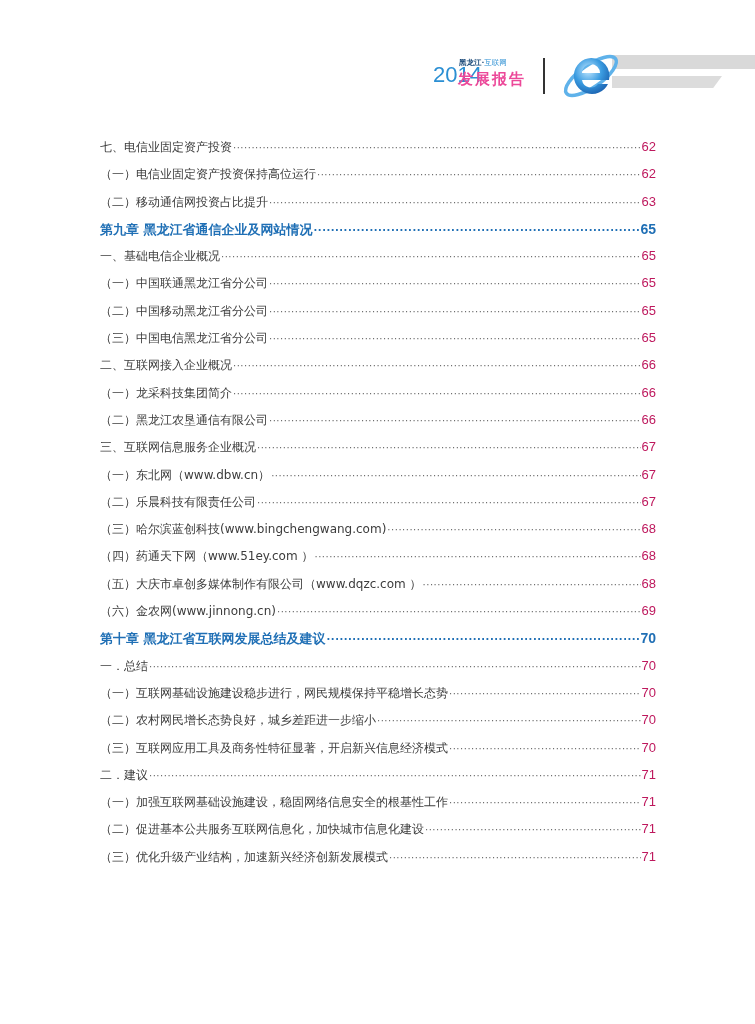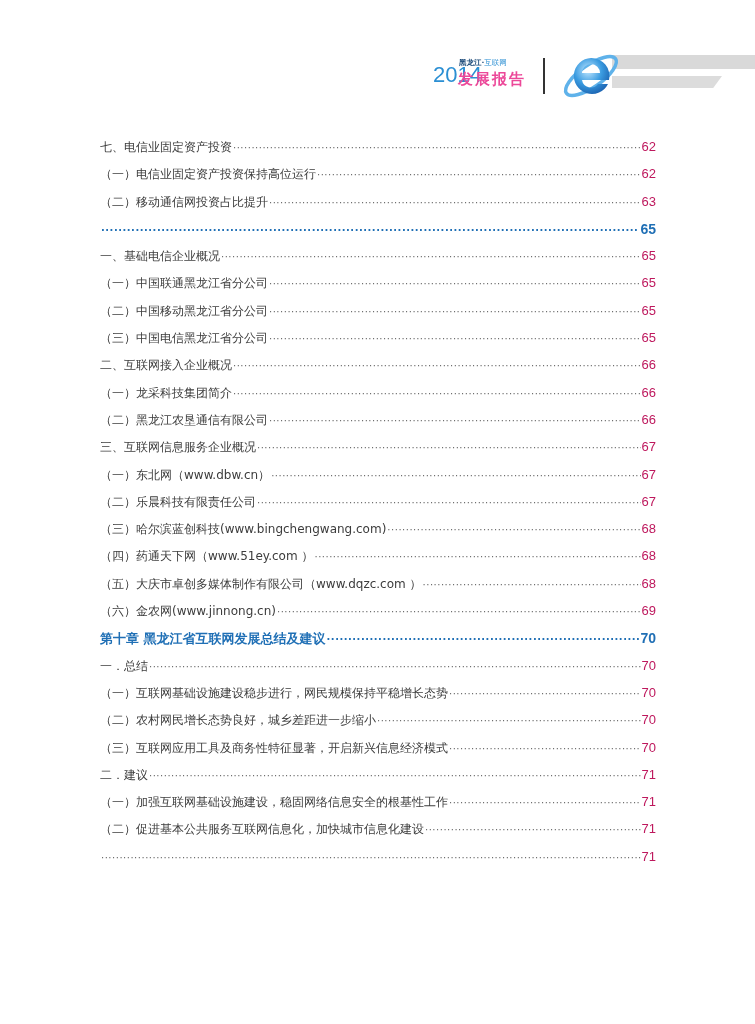--- a/index.html
+++ b/index.html
@@ -64,20 +64,21 @@
       <span class="label">（一）电信业固定资产投资保持高位运行</span>
       <span class="dots"></span>
       <span class="page">62</span>
     </div>
     <div class="row sub">
       <span class="label">（二）移动通信网投资占比提升</span>
       <span class="dots"></span>
       <span class="page">63</span>
     </div>
     <div class="row chapter">
+      <span class="label">第九章  黑龙江省通信企业及网站情况</span>
       <span class="dots"></span>
       <span class="page">65</span>
     </div>
     <div class="row section">
       <span class="label">一、基础电信企业概况</span>
       <span class="dots"></span>
       <span class="page">65</span>
     </div>
     <div class="row sub">
       <span class="label">（一）中国联通黑龙江省分公司</span>
@@ -178,16 +179,17 @@
       <span class="label">（一）加强互联网基础设施建设，稳固网络信息安全的根基性工作</span>
       <span class="dots"></span>
       <span class="page">71</span>
     </div>
     <div class="row sub">
       <span class="label">（二）促进基本公共服务互联网信息化，加快城市信息化建设</span>
       <span class="dots"></span>
       <span class="page">71</span>
     </div>
     <div class="row sub">
+      <span class="label">（三）优化升级产业结构，加速新兴经济创新发展模式</span>
       <span class="dots"></span>
       <span class="page">71</span>
     </div>
   </div>
 
 </body></html>

